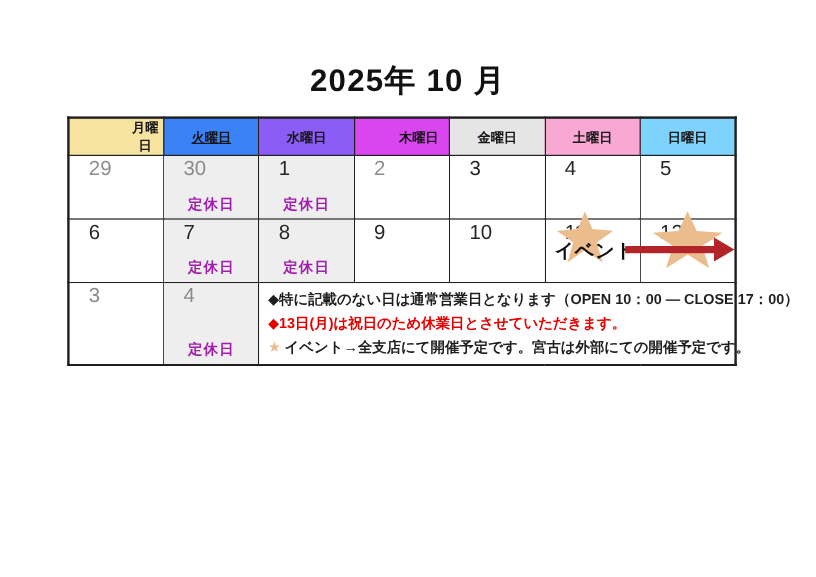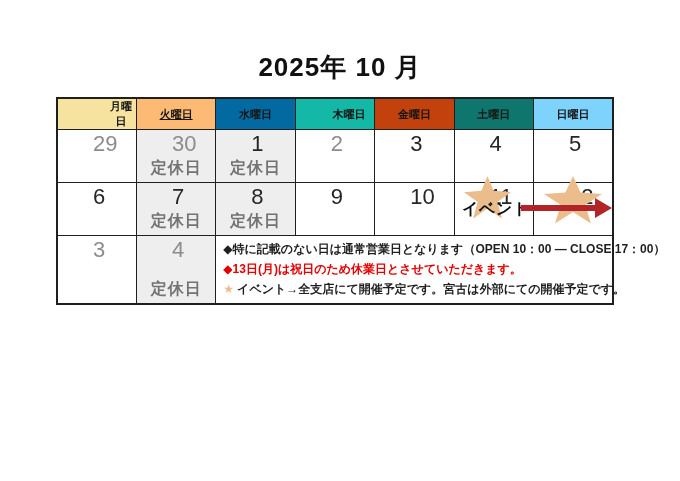--- a/index.html
+++ b/index.html
@@ -19,25 +19,25 @@
     border:2.5px solid #1f1f1f;
   }
   th, td { border:1.5px solid #1f1f1f; }
   th {
     height:17px; font-size:11px; font-weight:bold; color:#161616;
     text-align:center; vertical-align:middle; padding:0;
   }
   td { height:53px; vertical-align:top; position:relative; background:#fff; padding:0; }
   td.closed  { background:#EEEEEE; }
   td.holiday { background:#DEE7F4; }
-  .daynum { font-size:22px; line-height:1.15; padding:1px 0 0 4px; color:#262626;margin-left:31px; }
+  .daynum { font-size:17px; line-height:1.15; padding:1px 0 0 16px; color:#262626; }
   .daynum.muted { color:#8C8C8C; }
   .cellnote {
     position:absolute; left:0; right:0; bottom:3px;
-    text-align:center; font-size:16px; font-weight:bold; color:#737373;
+    text-align:center; font-size:12px; font-weight:bold; color:#a21caf;
     letter-spacing:1px;
   }
   td.notes-cell { vertical-align:middle; padding:4px 7px; background:#fff; }
   .note-line { font-size:12px; font-weight:bold; line-height:1.65; white-space:nowrap; }
   .note-star { margin-right:3px; }
 
   .event-overlay { position:absolute; left:0; top:0; width:680px; height:481px; pointer-events:none; }
   .star {
     position:absolute;
     clip-path:polygon(50% 0%, 63% 33%, 100% 36%, 71% 58%, 81% 95%, 50% 72%, 19% 95%, 29% 58%, 0% 36%, 37% 33%);
@@ -59,25 +59,25 @@
 <body>
 
 <div class="page">
 
   <h1 class="title">2025年 10 月</h1>
 
   <table class="calendar">
     <thead>
       <tr id="header-row">
           <th style="background: rgb(246, 227, 160); padding-left: 48px;">月曜日</th>
-          <th style="background: #fdba74; text-decoration: underline;">火曜日</th>
-          <th style="background: #0369a1;">水曜日</th>
-          <th style="background: #14b8a6; padding-left: 28px;">木曜日</th>
-          <th style="background: #c2410c;">金曜日</th>
-          <th style="background: #0f766e;">土曜日</th>
+          <th style="background: #3b82f6; text-decoration: underline;">火曜日</th>
+          <th style="background: #8b5cf6;">水曜日</th>
+          <th style="background: #d946ef; padding-left: 28px;">木曜日</th>
+          <th style="background: #e5e5e5;">金曜日</th>
+          <th style="background: #f9a8d4;">土曜日</th>
           <th style="background: #7dd3fc;">日曜日</th>
         </tr>
     </thead>
     <tbody id="cal-body">
         <tr>
           <td>
             <div class="daynum muted">29</div>
           </td>
           <td class="closed">
             <div class="daynum muted">30</div>

